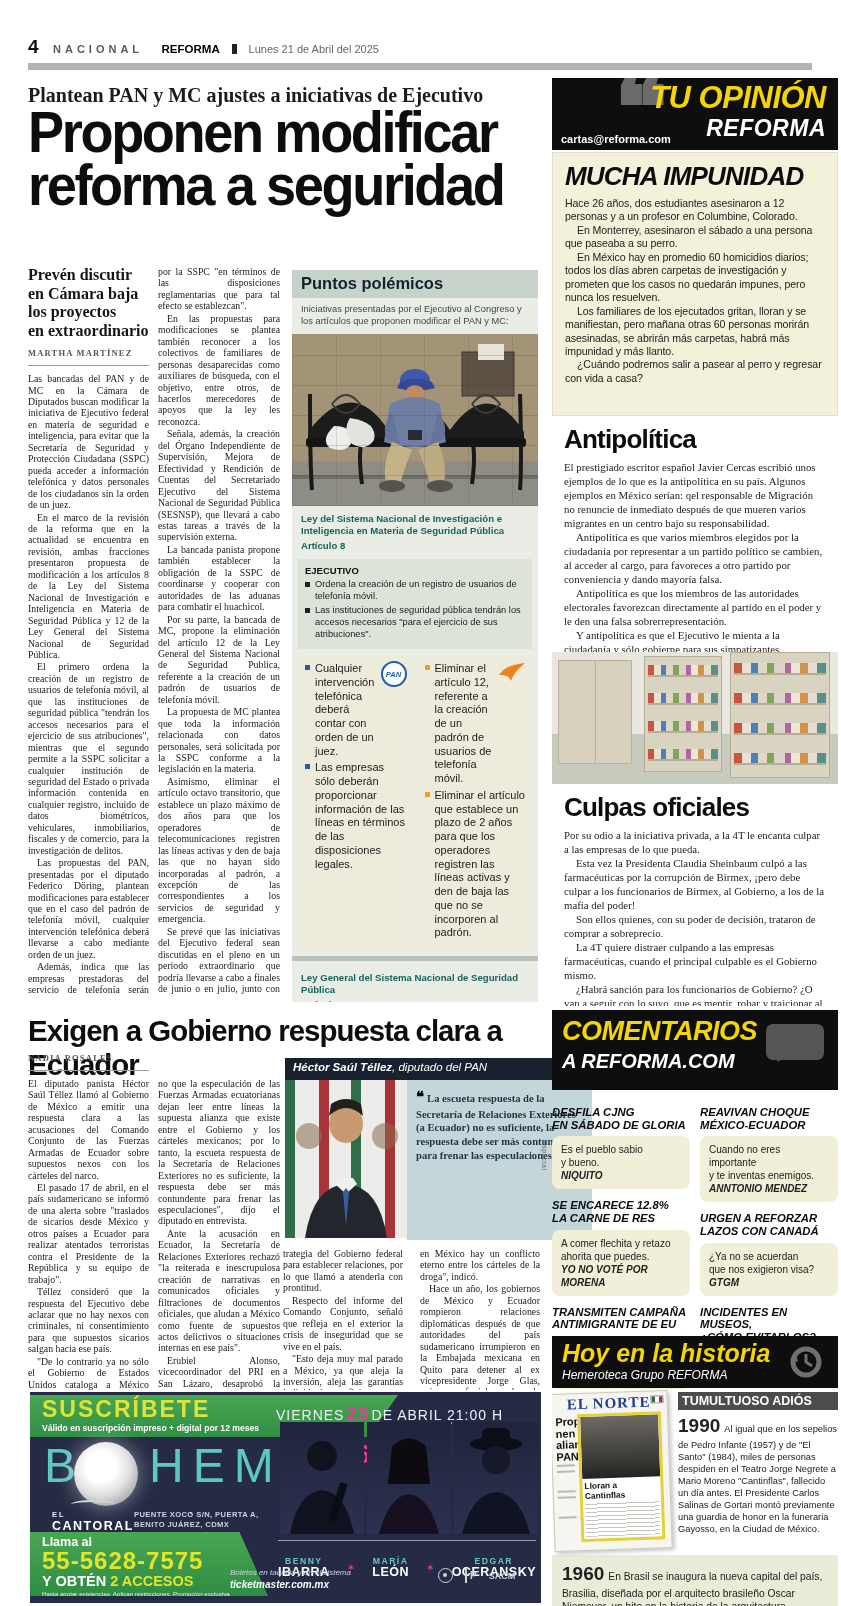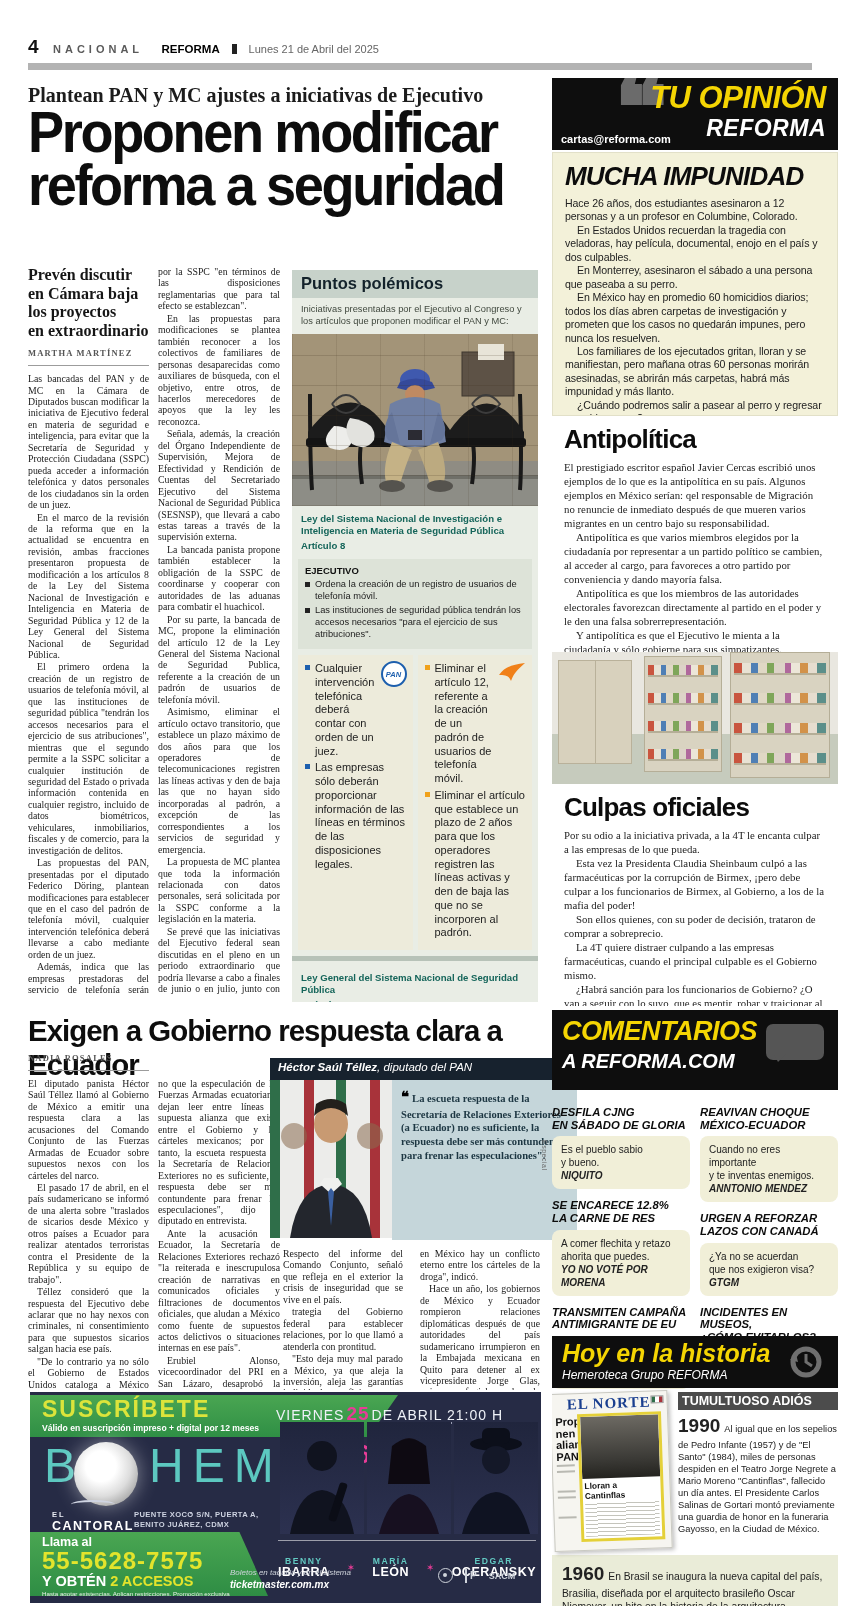--- a/index.html
+++ b/index.html
@@ -122,21 +122,21 @@
   .hist93{font-size:9.3px;line-height:1.3;color:#222;}
   .hyear{font-size:19px;font-weight:800;margin-right:4px;}
   .hist60{background:#eaecd8;margin-top:5px;padding:7px 10px;font-size:10.3px;line-height:1.3;color:#222;height:52px;overflow:hidden;}
 
   
   .ecu-hl{left:28px;top:1014px;width:516px;font-size:30px;font-weight:800;letter-spacing:-1px;color:#0d0d0d;transform:scaleX(.98);transform-origin:left top;}
   .ecol1{left:28px;top:1054px;width:121px;height:336px;}
   .ecol2{left:158px;top:1078px;width:122px;height:312px;}
   .ecol3{left:283px;top:1248px;width:120px;height:142px;}
   .ecol4{left:420px;top:1248px;width:120px;height:142px;}
-  .pbox{left:270px;top:1058px;width:307px;height:182px;overflow:hidden;}
+  .pbox{left:285px;top:1058px;width:307px;height:182px;overflow:hidden;}
   .pb-head{background:#17222e;color:#fff;font-style:italic;font-size:11.5px;padding:3px 8px;height:22px;}
   .pb-head .nm{font-weight:800;}
   .pb-body{display:flex;height:160px;}
   .pb-quote{flex:1;background:#c5d6da;padding:8px 9px;font-family:"Liberation Serif",serif;
             font-size:10.6px;font-weight:700;line-height:1.3;color:#1c3642;}
   .pb-quote .qm{color:#000;font-size:15px;font-weight:800;margin-right:3px;}
   .v-credit{left:541px;top:1140px;font-size:7px;color:#666;writing-mode:vertical-rl;letter-spacing:.5px;}
 
   
   .ad{left:30px;top:1392px;width:511px;height:211px;background:#262b45;overflow:hidden;color:#fff;}
@@ -212,22 +212,22 @@
     <p>El primero ordena la creación de un registro de usuarios de telefonía móvil, al que las instituciones de seguridad pública "tendrán los accesos necesarios para el ejercicio de sus atribuciones", mientras que el segundo permite a la SSPC solicitar a cualquier institución de seguridad del Estado o privada información contenida en cualquier registro, incluido de datos biométricos, vehiculares, inmobiliarios, fiscales y de comercio, para la investigación de delitos.</p>
     <p>Las propuestas del PAN, presentadas por el diputado Federico Döring, plantean modificaciones para establecer que en el caso del padrón de telefonía móvil, cualquier intervención telefónica deberá llevarse a cabo mediante orden de un juez.</p>
     <p>Además, indica que las empresas prestadoras del servicio de telefonía serán responsables del manejo de los datos personales de los usuarios y sólo deberán proporcionar información de las líneas que le sean requeridas</p>
   </div>
   <div class="abs bodycol col2">
     <p>por la SSPC "en términos de las disposiciones reglamentarias que para tal efecto se establezcan".</p>
     <p>En las propuestas para modificaciones se plantea también reconocer a los colectivos de familiares de personas desaparecidas como auxiliares de búsqueda, con el objetivo, entre otros, de hacerlos merecedores de apoyos que la ley les reconozca.</p>
     <p>Señala, además, la creación del Órgano Independiente de Supervisión, Mejora de Efectividad y Rendición de Cuentas del Secretariado Ejecutivo del Sistema Nacional de Seguridad Pública (SESNSP), que llevará a cabo estas tareas a través de la supervisión externa.</p>
     <p>La bancada panista propone también establecer la obligación de la SSPC de coordinarse y cooperar con autoridades de las aduanas para combatir el huachicol.</p>
     <p>Por su parte, la bancada de MC, propone la eliminación del artículo 12 de la Ley General del Sistema Nacional de Seguridad Publica, referente a la creación de un padrón de usuarios de telefonía móvil.</p>
+    <p>La propuesta de MC plantea que toda la información relacionada con datos personales, será solicitada por la SSPC conforme a la legislación en la materia.</p>
     <p>Asimismo, eliminar el artículo octavo transitorio, que establece un plazo máximo de dos años para que los operadores de telecomunicaciones registren las líneas activas y den de baja las que no hayan sido incorporadas al padrón, a excepción de las correspondientes a los servicios de seguridad y emergencia.</p>
-    <p>La propuesta de MC plantea que toda la información relacionada con datos personales, será solicitada por la SSPC conforme a la legislación en la materia.</p>
     <p>Se prevé que las iniciativas del Ejecutivo federal sean discutidas en el pleno en un periodo extraordinario que podría llevarse a cabo a finales de junio o en julio, junto con la reforma en materia de desapariciones forzadas que actualmente discuten la Secretaría de Gobernación y colectivos de familiares de personas desaparecidas.</p>
   </div>
 
   <div class="abs infobox">
     <div class="ib-title">Puntos polémicos</div>
     <div class="ib-intro">Iniciativas presentadas por el Ejecutivo al Congreso y los artículos que proponen modificar el PAN y MC:</div>
 
     <div class="ph-bench">
       <div class="stones"></div>
       <svg width="246" height="172" viewBox="0 0 246 172">
@@ -349,21 +349,20 @@
     <span class="op-title">TU OPINIÓN</span>
     <span class="op-brand">REFORMA</span>
     <span class="op-mail">cartas@reforma.com</span>
   </div>
 
   <div class="abs letters">
     <div class="letter cream h-mucha">
       <div class="lt-title it">MUCHA IMPUNIDAD</div>
       <div class="lt-body-sans">
         <p>Hace 26 años, dos estudiantes asesinaron a 12 personas y a un profesor en Columbine, Colorado.</p>
-        <p>En Estados Unidos recuerdan la tragedia con veladoras, hay película, documental, enojo en el país y dos culpables.</p>
         <p>En Monterrey, asesinaron el sábado a una persona que paseaba a su perro.</p>
         <p>En México hay en promedio 60 homicidios diarios; todos los días abren carpetas de investigación y prometen que los casos no quedarán impunes, pero nunca los resuelven.</p>
         <p>Los familiares de los ejecutados gritan, lloran y se manifiestan, pero mañana otras 60 personas morirán asesinadas, se abrirán más carpetas, habrá más impunidad y más llanto.</p>
         <p>¿Cuándo podremos salir a pasear al perro y regresar con vida a casa?</p>
       </div>
 
     </div>
 
     <div class="letter white h-anti">
       <div class="lt-title">Antipolítica</div>
@@ -436,22 +435,22 @@
         </svg>
       </div>
       <div class="pb-quote">
         <span class="qm">❝</span><span>La escueta respuesta de la Secretaría de Relaciones Exteriores (a Ecuador) no es suficiente, la respuesta debe ser más contundente para frenar las especulaciones".</span>
       </div>
     </div>
   </div>
   <div class="abs v-credit">Especial</div>
 
   <div class="abs bodycol ecol3">
+    <p>trategia del Gobierno federal para establecer relaciones, por lo que llamó a atenderla con prontitud.</p>
     <p>Respecto del informe del Comando Conjunto, señaló que refleja en el exterior la crisis de inseguridad que se vive en el país.</p>
-    <p>trategia del Gobierno federal para establecer relaciones, por lo que llamó a atenderla con prontitud.</p>
     <p>"Esto deja muy mal parado a México, ya que aleja la inversión, aleja las garantías individuales y refleja que</p>
   </div>
   <div class="abs bodycol ecol4">
     <p>en México hay un conflicto eterno entre los cárteles de la droga", indicó.</p>
     <p>Hace un año, los gobiernos de México y Ecuador rompieron relaciones diplomáticas después de que autoridades del país sudamericano irrumpieron en la Embajada mexicana en Quito para detener al ex vicepresidente Jorge Glas, quien se refugiaba en la sede diplomática.</p>
   </div>
 
   <div class="abs cm-head">
     <span class="cm-t1">COMENTARIOS</span>
     <span class="cm-t2">A REFORMA.COM</span>

